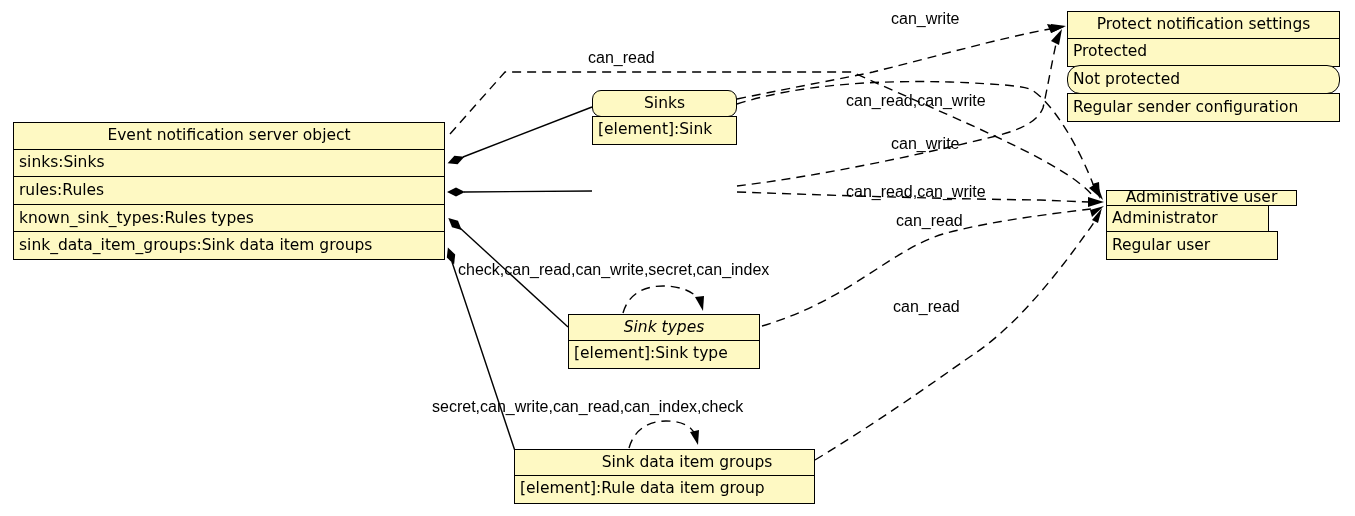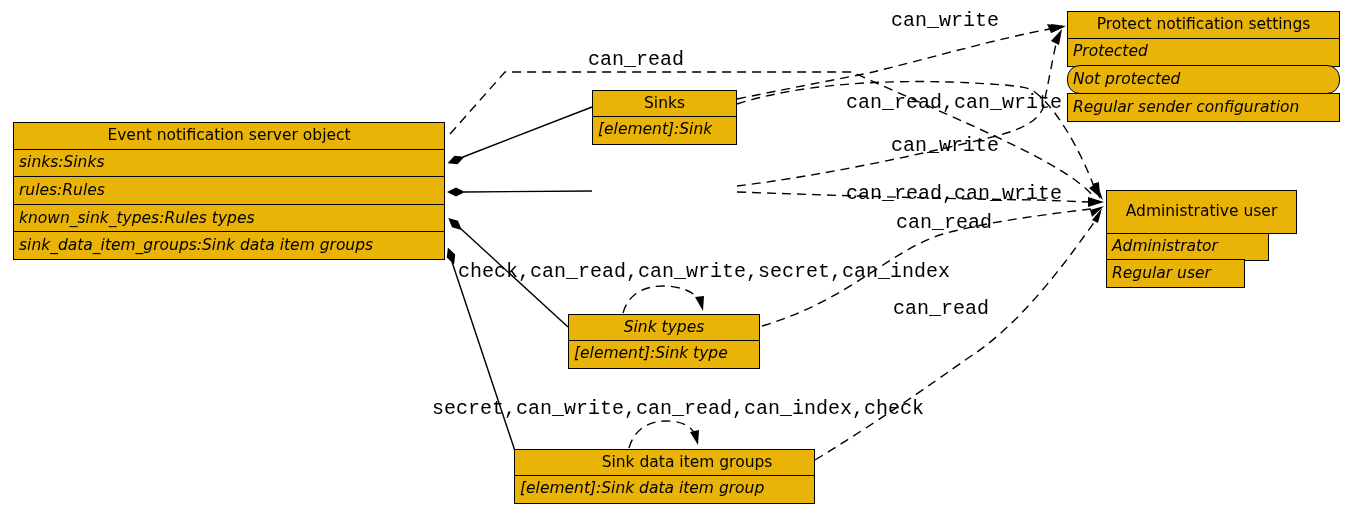--- a/index.html
+++ b/index.html
@@ -1,28 +1,28 @@
 <!DOCTYPE html>
 <html><head>
 <meta charset="utf-8">
 <style>
   html,body{margin:0;padding:0;background:#ffffff;}
   body{width:1355px;height:516px;position:relative;overflow:hidden;
        font-family:"DejaVu Sans", sans-serif;color:#000;}
   #canvas{position:absolute;left:0;top:0;width:1355px;height:516px;}
   svg.wires{position:absolute;left:0;top:0;width:1355px;height:516px;}
   .node{position:absolute;background:#fff0;box-sizing:border-box;}
-  .cell{box-sizing:border-box;border:1.4px solid #000;background:#eab308;
+  .cell{box-sizing:border-box;border:1.4px solid #000;background:#fef9c3;
         font-size:15.5px;line-height:1;display:flex;align-items:center;
         white-space:nowrap;overflow:visible;}
   .cell.title{justify-content:center;}
-  .cell.field{justify-content:flex-start;padding-left:5px;font-style:italic;}
+  .cell.field{justify-content:flex-start;padding-left:5px;}
   .stack .cell + .cell{margin-top:-1.4px;}
-  .edge-label{position:absolute;font-family:Liberation Mono, monospace;
-        font-size:20px;line-height:1;white-space:nowrap;letter-spacing:0px;}
+  .edge-label{position:absolute;font-family:Liberation Sans, sans-serif;
+        font-size:16px;line-height:1;white-space:nowrap;letter-spacing:0px;}
 </style>
 </head>
 <body>
 
 <div id="canvas">
 
   <svg class="wires" viewBox="0 0 1355 516" xmlns="http://www.w3.org/2000/svg">
     <g stroke="#000" stroke-width="1.4" fill="none">
 
       <path d="M 463,157 L 592,107"></path>
@@ -67,46 +67,46 @@
 
   <div class="node stack" style="left:13px;top:122px;width:432px;">
     <div class="cell title" style="width:432px;height:28px;">Event notification server object</div>
     <div class="cell field" style="width:432px;height:29px;">sinks:Sinks</div>
     <div class="cell field" style="width:432px;height:29px;">rules:Rules</div>
     <div class="cell field" style="width:432px;height:29px;">known_sink_types:Rules types</div>
     <div class="cell field" style="width:432px;height:29px;">sink_data_item_groups:Sink data item groups</div>
   </div>
 
   <div class="node stack" style="left:592px;top:90px;width:145px;">
-    <div class="cell title" style="width:145px;height:27px;">Sinks</div>
+    <div class="cell title" style="width:145px;height:27px;border-radius:9px;">Sinks</div>
     <div class="cell field" style="width:145px;height:29px;">[element]:Sink</div>
   </div>
 
 
   <div class="node stack" style="left:568px;top:314px;width:192px;">
     <div class="cell title" style="width:192px;height:27px;font-style:italic;">Sink types</div>
     <div class="cell field" style="width:192px;height:29px;">[element]:Sink type</div>
   </div>
 
   <div class="node stack" style="left:514px;top:449px;width:301px;">
     <div class="cell title" style="width:301px;height:27px;padding-left:45px;">Sink data item groups</div>
-    <div class="cell field" style="width:301px;height:29px;">[element]:Sink data item group</div>
+    <div class="cell field" style="width:301px;height:29px;">[element]:Rule data item group</div>
   </div>
 
   <div class="node stack" style="left:1067px;top:11px;width:273px;">
     <div class="cell title" style="width:273px;height:28px;">Protect notification settings</div>
     <div class="cell field" style="width:273px;height:29px;">Protected</div>
     <div class="cell field" style="width:273px;height:29px;border-radius:13px;">Not protected</div>
     <div class="cell field" style="width:273px;height:29px;">Regular sender configuration</div>
   </div>
 
   <div class="node stack" style="left:1106px;top:190px;">
-    <div class="cell title" style="width:191px;height:44px;">Administrative user</div>
+    <div class="cell title" style="width:191px;height:16px;">Administrative user</div>
     <div class="cell field" style="width:163px;height:28px;">Administrator</div>
-    <div class="cell field" style="width:139px;height:29px;text-align:center;">Regular user</div>
+    <div class="cell field" style="width:172px;height:29px;text-align:center;">Regular user</div>
   </div>
 
   <div class="edge-label" style="left:588px;top:50px;">can_read</div>
   <div class="edge-label" style="left:891px;top:11px;">can_write</div>
   <div class="edge-label" style="left:846px;top:93px;">can_read,can_write</div>
   <div class="edge-label" style="left:891px;top:136px;">can_write</div>
   <div class="edge-label" style="left:846px;top:184px;">can_read,can_write</div>
   <div class="edge-label" style="left:896px;top:213px;">can_read</div>
   <div class="edge-label" style="left:893px;top:299px;">can_read</div>
   <div class="edge-label" style="left:458px;top:262px;">check,can_read,can_write,secret,can_index</div>

